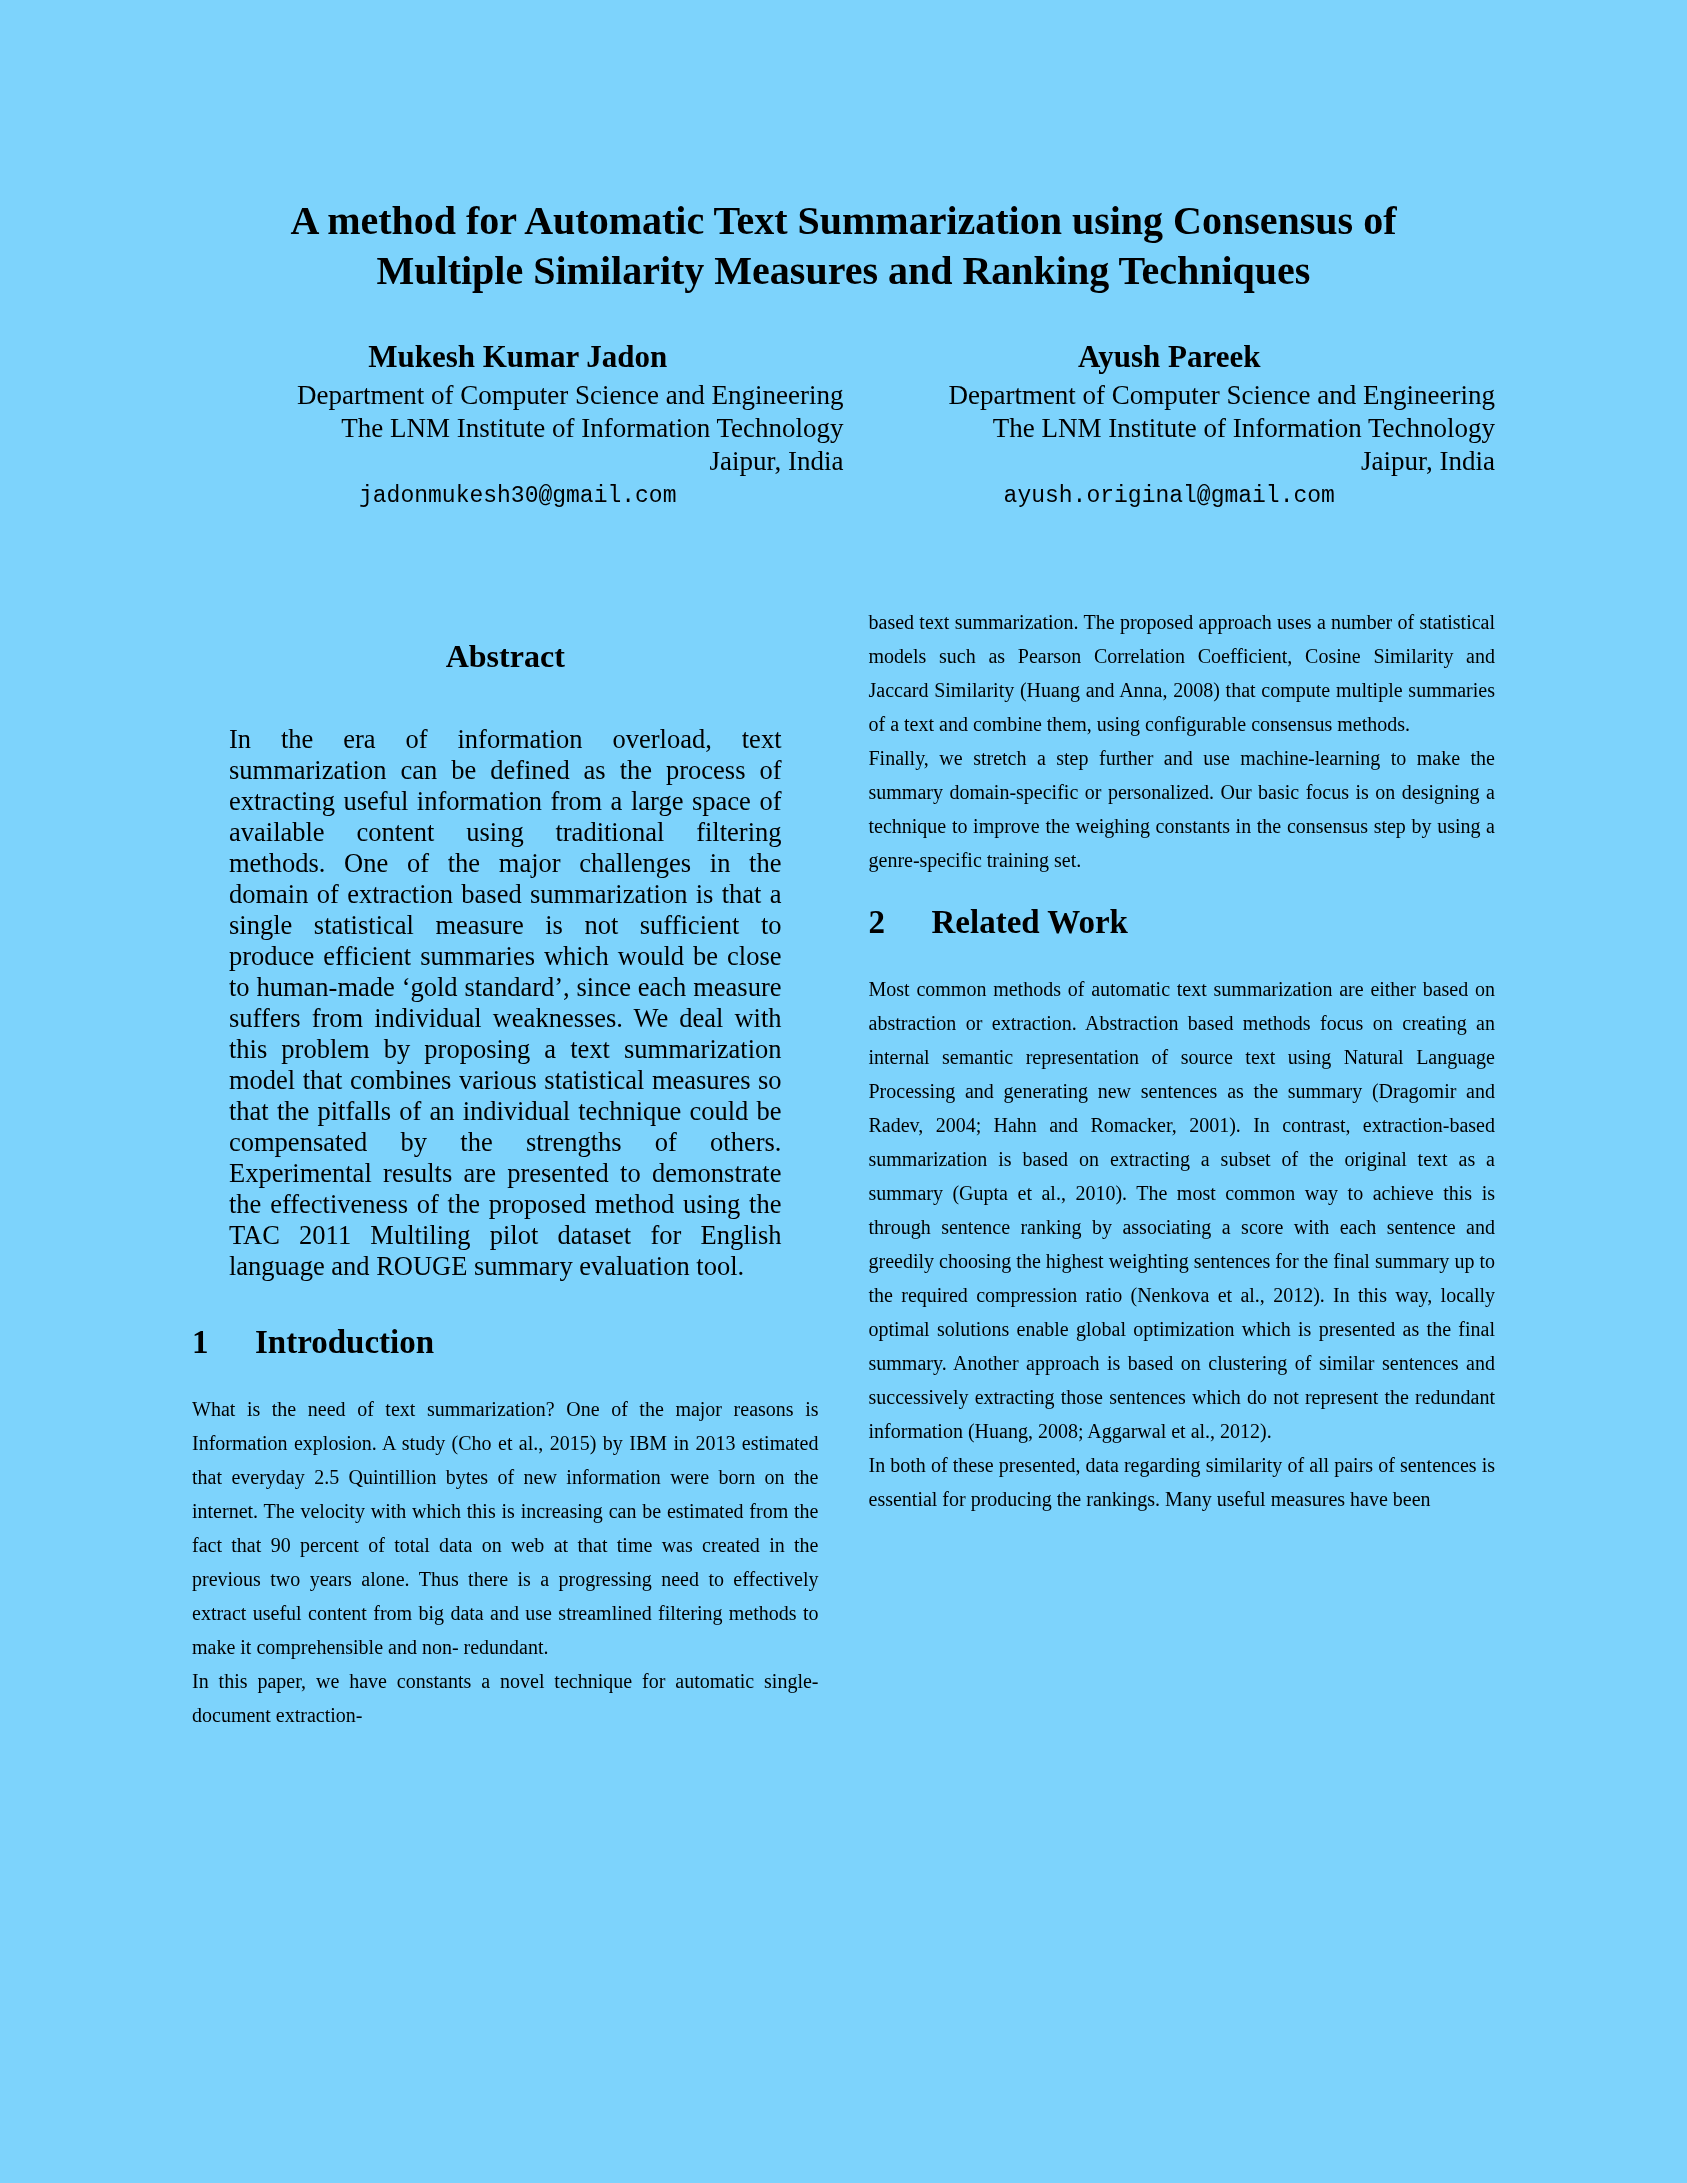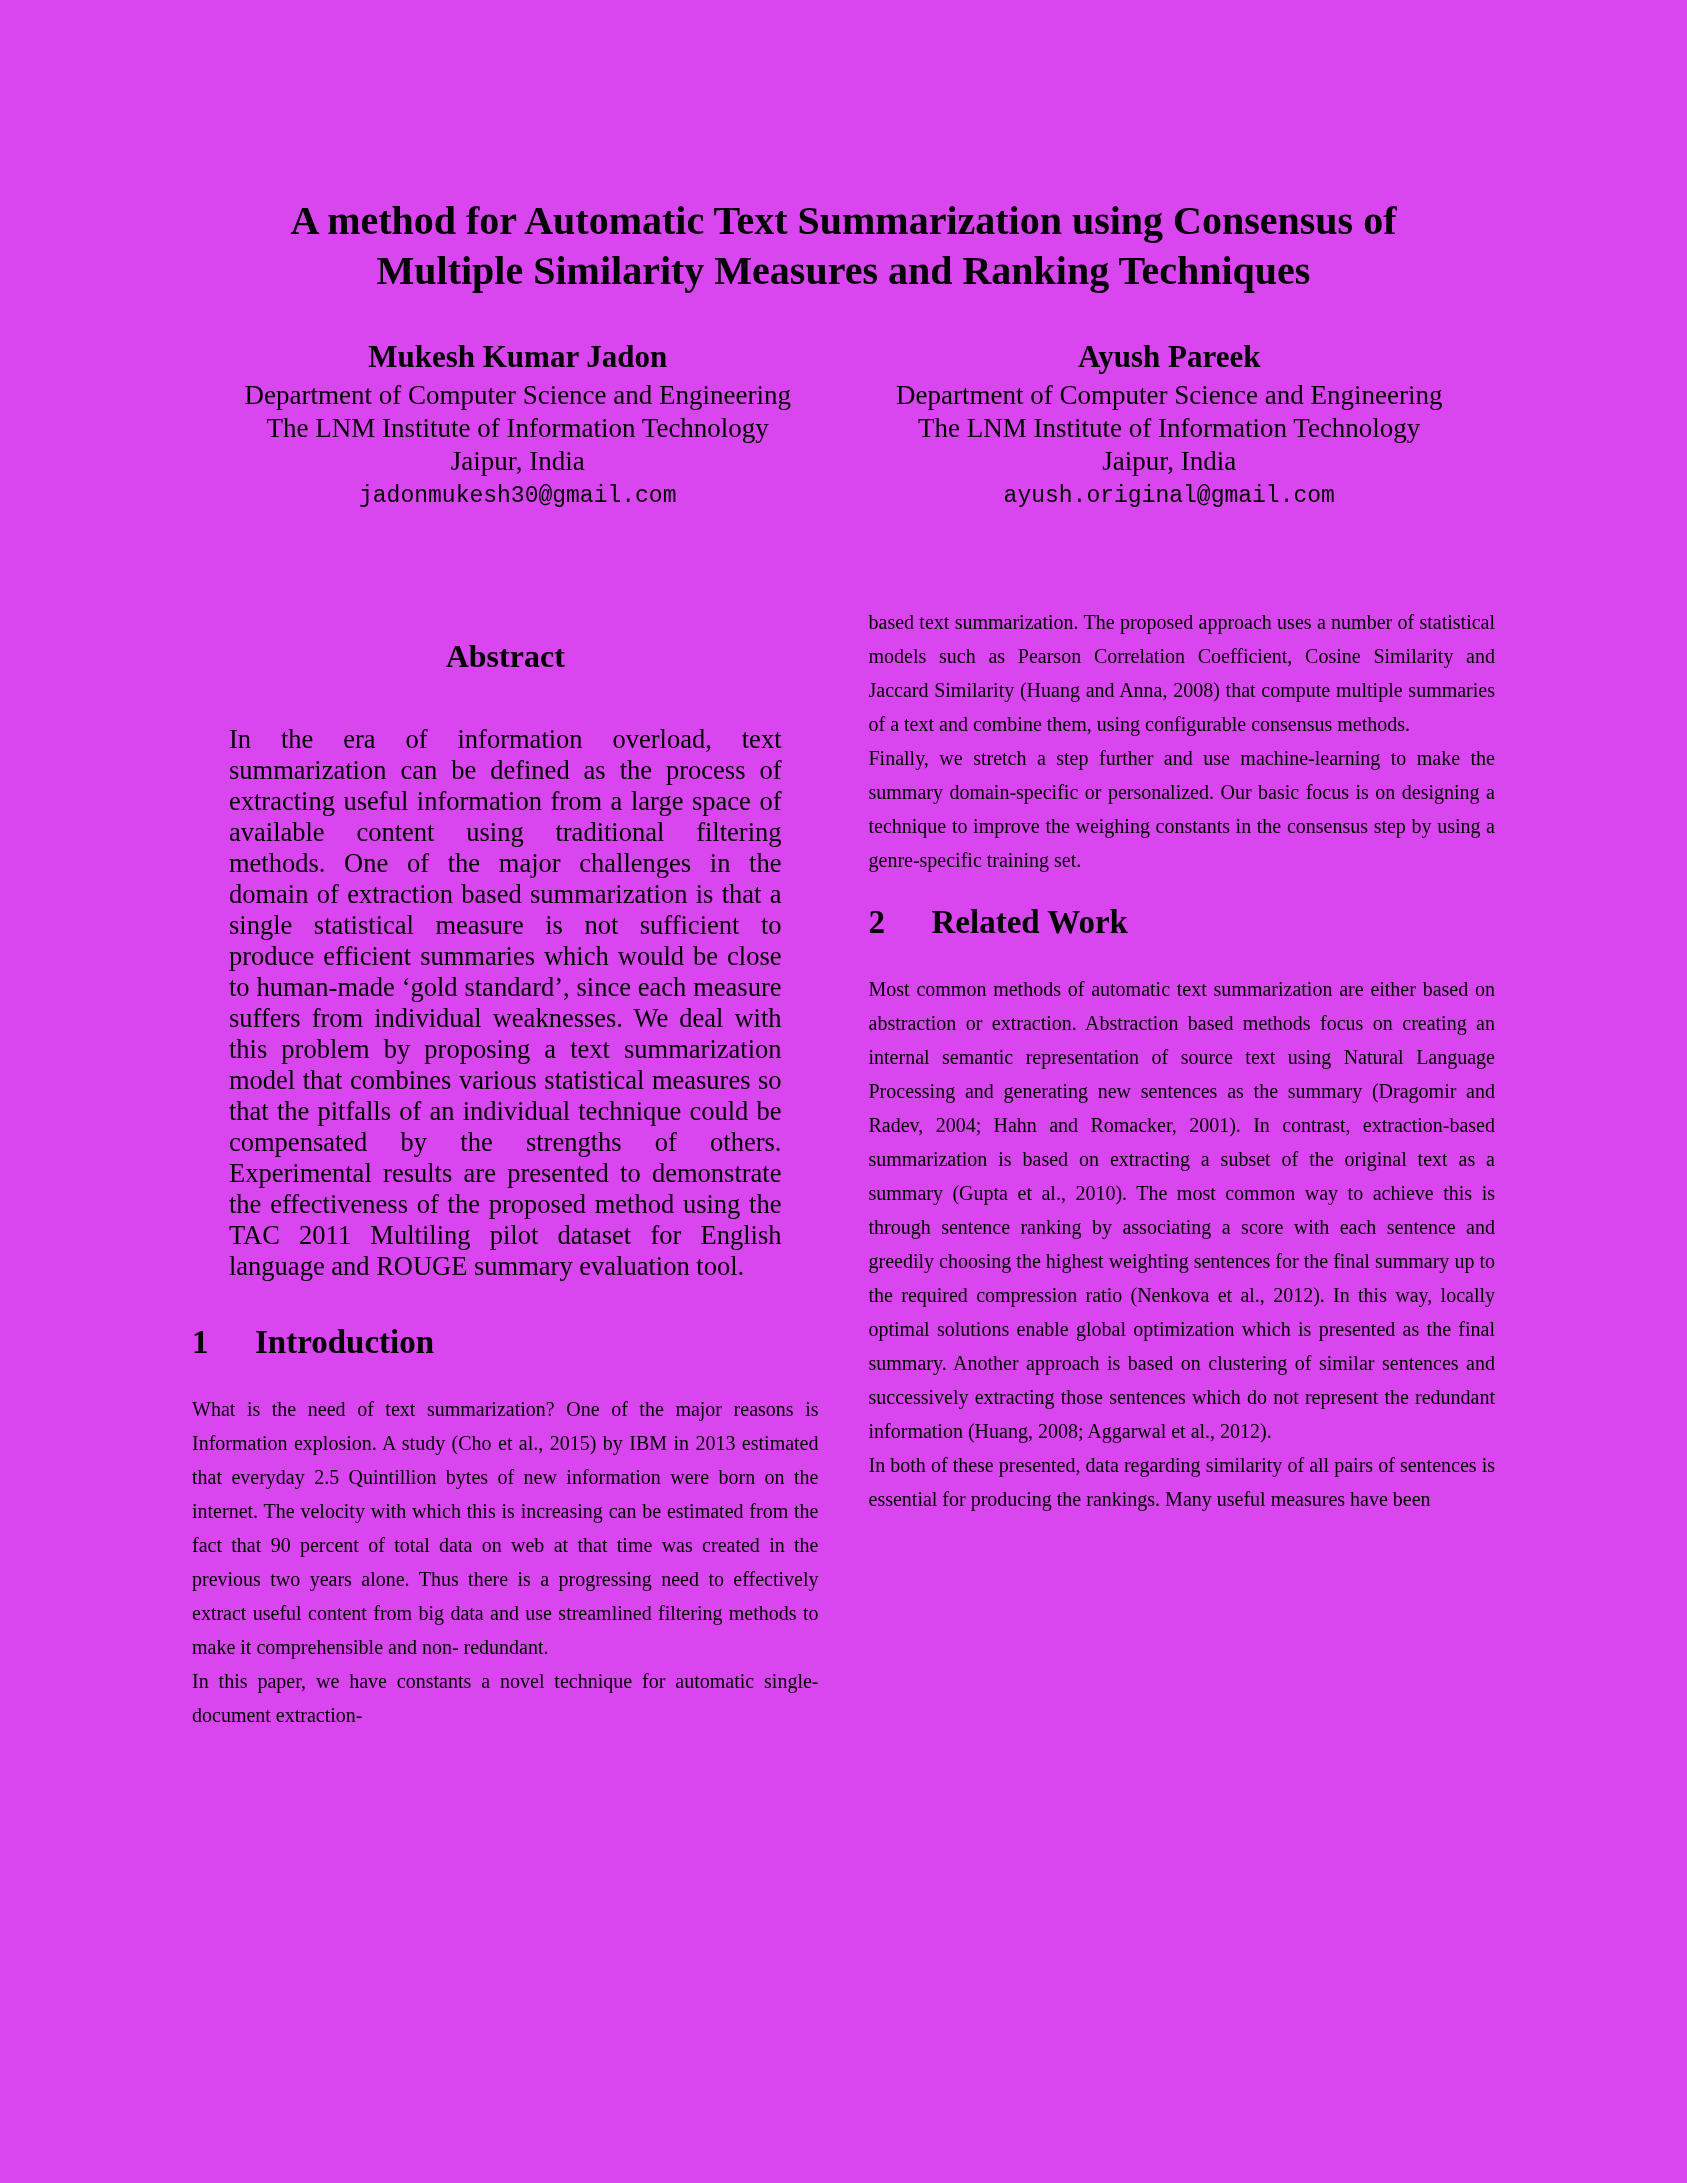--- a/index.html
+++ b/index.html
@@ -1,21 +1,21 @@
 <!DOCTYPE html>
 <html style="font-size:10.6px"><head>
 <meta charset="utf-8">
 <style>
   * { margin:0; padding:0; box-sizing:border-box; }
   html,body { background:#ffffff; }
   .page {
     position:relative;
     width:1687px;
     height:2183px;
-    background:#d946ef;
+    background:#7dd3fc;
     color:#000000;
     font-family:"Liberation Serif", serif;
     overflow:hidden;
   }
   .title {
     margin:0 235px;
     padding-top:196px;
     font-size:40px;
     line-height:50px;
     font-weight:700;
@@ -25,21 +25,21 @@
     display:flex;
     margin:42px 192px 0;
   }
   .author { flex:1; text-align:center; }
   .author-name {
     font-size:31px;
     line-height:38px;
     font-weight:700;
     margin-bottom:2.6px;
   }
-  .author-line { font-size:27px; line-height:33px; }
+  .author-line { font-size:27px; line-height:33px;text-align:right; }
   .author-email {
     font-family:"Liberation Mono", monospace;
     font-size:23px;
     line-height:34px;
     margin-top:1.3px;
   }
   .columns {
     display:flex;
     gap:50px;
     margin:69px 192px 0;

